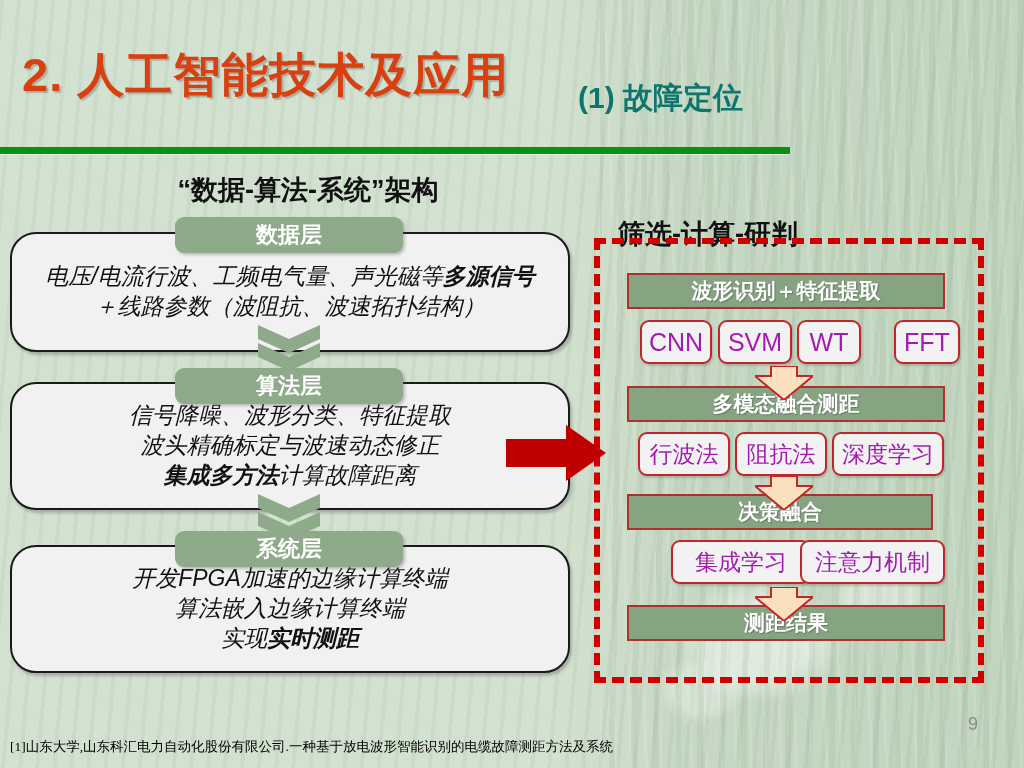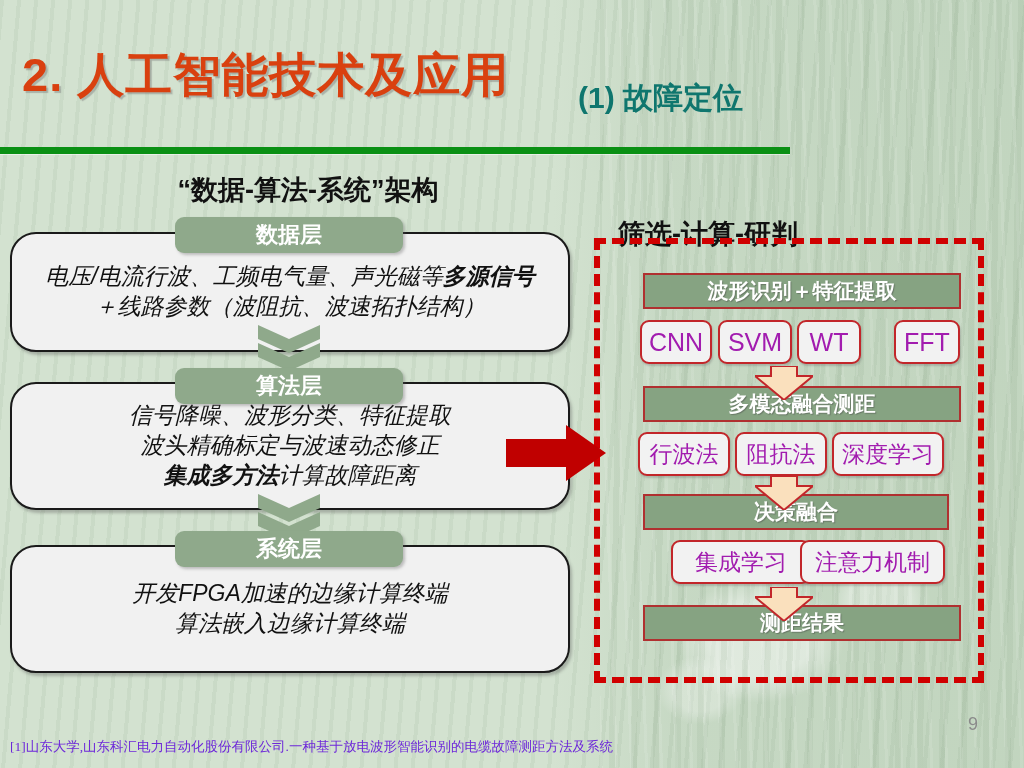--- a/index.html
+++ b/index.html
@@ -101,21 +101,20 @@
   #dashed-panel{
     position:absolute; left:594px; top:238px; width:390px; height:445px;
     border:6px dashed #d00000;
   }
   .stage-bar{
     position:absolute; height:36px;
     background:#86a382; border:2px solid #b03030;
     display:flex; align-items:center; justify-content:center;
     color:#fff; font-size:21px; font-weight:bold; white-space:nowrap;
     text-shadow:1px 1px 1px rgba(70,70,70,.45);
-    margin-left:16px;
   }
   #stage-1 { left:627px; top:273px; width:318px; }
   #stage-2 { left:627px; top:386px; width:318px; }
   #stage-3 { left:627px; top:494px; width:306px; }
   #stage-4 { left:627px; top:605px; width:318px; }
 
   .chip{
     position:absolute; height:44px;
     background:#f2f2f2; border:2.5px solid #c2262a; border-radius:9px;
     display:flex; align-items:center; justify-content:center;
@@ -137,21 +136,21 @@
 
   .down-arrow{ position:absolute; width:58px; height:34px; z-index:4; }
   #darr-1 { left:755px; top:366px; }
   #darr-2 { left:755px; top:476px; }
   #darr-3 { left:755px; top:587px; }
 
   
   #footnote{
     position:absolute; left:10px; top:738px;
     font-family:"Liberation Serif","DejaVu Serif",serif;
-    font-size:13.5px; color:#6d28d9; white-space:nowrap;
+    font-size:13.5px; color:#000000; white-space:nowrap;
   }
   #page-number{
     position:absolute; left:968px; top:714px;
     font-size:18px; color:#8a8a8a;
   }
 </style>
 </head>
 <body>
 
 <div id="bg-texture"></div>
@@ -190,20 +189,23 @@
 <div class="chevron-connector" id="chev-2">
   <svg viewBox="0 0 62 46" width="62" height="46" aria-hidden="true">
     <polygon points="0,0 31,14 62,0 62,14 31,28 0,14" fill="#8fa98b"></polygon>
     <polygon points="0,18 31,32 62,18 62,32 31,46 0,32" fill="#8fa98b"></polygon>
   </svg>
 </div>
 
 <div class="arch-box" id="box-system">
   <div class="line">开发FPGA加速的边缘计算终端</div>
   <div class="line">算法嵌入边缘计算终端</div>
+  <div class="line">
+    <span>实现</span><b>实时测距</b>
+  </div>
 </div>
 <div class="layer-pill" id="pill-system">系统层</div>
 
 <div id="flow-arrow">
   <svg viewBox="0 0 100 56" width="100" height="56" aria-hidden="true">
     <polygon points="0,14 60,14 60,0 100,28 60,56 60,42 0,42" fill="#c00000"></polygon>
   </svg>
 </div>
 
 <div id="right-heading">筛选-计算-研判</div>

